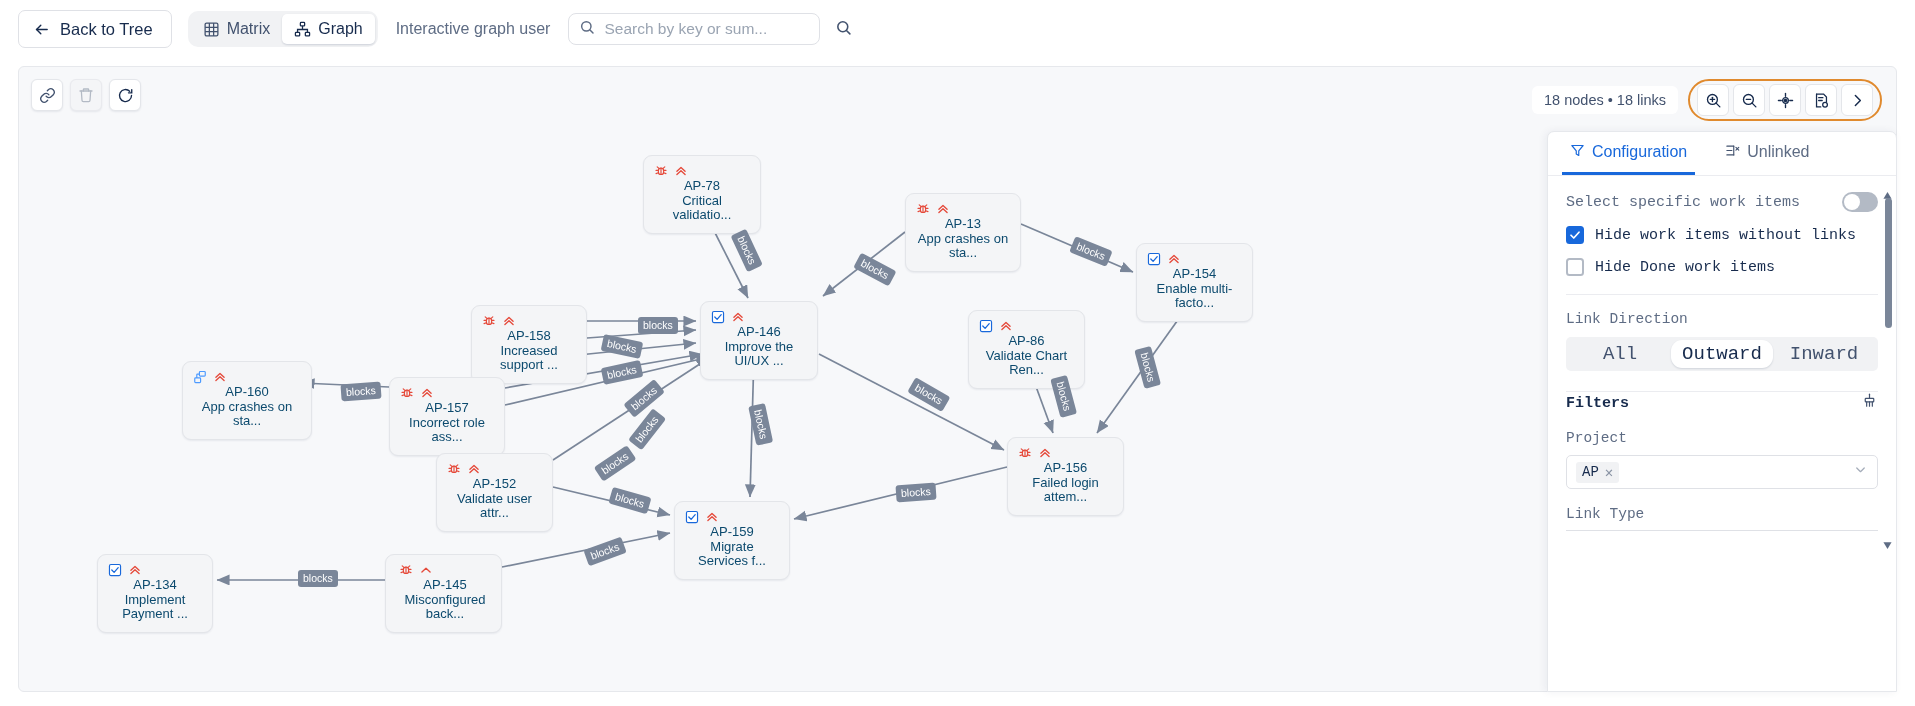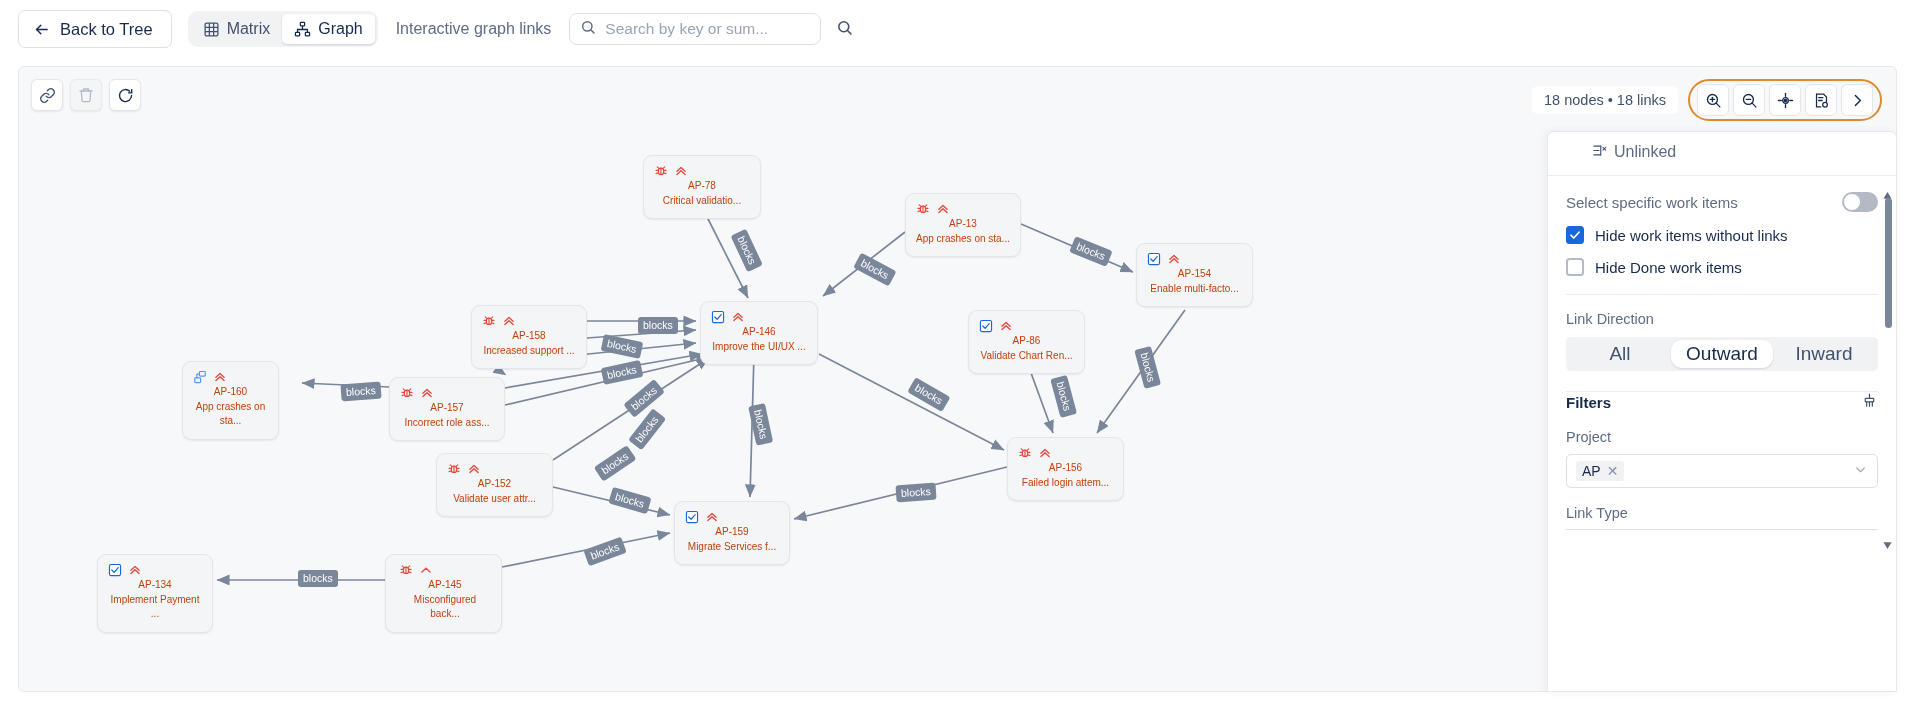--- a/index.html
+++ b/index.html
@@ -111,21 +111,21 @@
     background: #f4f5f7;
     border: 1px solid #e3e5e9;
     border-radius: 9px;
     box-shadow: 0 1px 2px rgba(9,30,66,.07);
     padding: 9px 10px 10px 10px;
     cursor: pointer; z-index: 3;
     display: flex; flex-direction: column;
   }
   .gnode .row-ic { display: flex; align-items: center; gap: 6px; height: 16px; }
   .gnode .ntext {
-    text-align: center; font-size: 10px; color: #c2410c;
+    text-align: center; font-size: 13px; color: #0c4a6e;
     line-height: 14.5px; margin-top: -2px;
   }
   .gnode .nkey { display: block; }
   .gnode .nsum { display: block; }
 
   
   .linklabel {
     position: absolute; z-index: 4;
     background: #7a8699; color: #ffffff;
     font-size: 10.5px; border-radius: 3px;
@@ -148,21 +148,21 @@
     border-bottom: 1px solid #ebecf0; padding: 0 14px; height: 44px;
   }
   .ptab {
     display: flex; align-items: center; gap: 7px;
     height: 43px; padding: 0 8px; font-size: 16px;
     color: #5e6c84; cursor: pointer; border-bottom: 3px solid transparent;
   }
   .ptab.active { color: #1868db; border-bottom-color: #1868db; font-weight: 400; }
   .ptab.second { margin-left: 22px; }
 
-  .panel-body { padding: 16px 18px 0 18px; position: relative; }
+  .panel-body { padding: 16px 18px 0 18px; position: relative; font-family: Liberation Mono, monospace; }
   .row-between { display: flex; align-items: center; justify-content: space-between; }
   .plabel { font-size: 15px; color: #5e6c84; }
   .ptitle { font-size: 15px; color: #172b4d; font-weight: bold; }
 
   .toggle {
     width: 36px; height: 20px; border-radius: 10px; background: #b3bac5;
     position: relative; cursor: pointer; flex: 0 0 auto;
   }
   .toggle .knob {
     position:absolute; top: 2px; left: 2px; width: 16px; height: 16px;
@@ -254,21 +254,21 @@
             <rect x="9" y="2" width="6" height="5" rx="1"></rect>
               <rect x="2" y="16" width="6" height="5" rx="1"></rect>
             <rect x="16" y="16" width="6" height="5" rx="1"></rect>
               <path d="M12 7v5M5 16v-4h14v4"></path>
           </svg>
         </span>
         <span>Graph</span>
       </button>
     </div>
 
-    <div class="view-label">Interactive graph links</div>
+    <div class="view-label">Interactive graph user</div>
 
     <div class="search-wrap">
       <span class="s-ic">
         <svg width="16" height="16" viewBox="0 0 24 24" fill="none" stroke="#5e6c84" stroke-width="2.2" stroke-linecap="round">
             <circle cx="11" cy="11" r="7"></circle>
             <line x1="16.5" y1="16.5" x2="21" y2="21"></line>
           </svg>
       </span>
       <input type="text" placeholder="Search by key or sum..." style="">
     </div>
@@ -505,21 +505,21 @@
             <span><svg width="14" height="14" viewBox="0 0 24 24" fill="none" stroke="#e5493a" stroke-width="2.3" stroke-linecap="round" stroke-linejoin="round">
                 <polyline points="5,12.5 12,6 19,12.5"></polyline>
                 <polyline points="5,18 12,11.5 19,18"></polyline>
               </svg></span>
           </div>
           <div class="ntext">
             <span class="nkey">AP-86</span>
             <span class="nsum">Validate Chart Ren...</span>
           </div>
         </div>
-        <div class="gnode" style="left: 163px; top: 294px; width: 97px; min-height: 48px;">
+        <div class="gnode" style="left: 163px; top: 294px; width: 130px; min-height: 48px;">
           <div class="row-ic">
             <span><svg width="14" height="14" viewBox="0 0 24 24" fill="none" stroke="#4c9aff" stroke-width="2">
                 <rect x="11" y="2.5" width="10" height="8" rx="1.5"></rect>
                 <rect x="3" y="13.5" width="10" height="8" rx="1.5"></rect>
                 <path d="M11 7H7.5a1 1 0 0 0-1 1v5.5"></path>
               </svg></span>
             <span><svg width="14" height="14" viewBox="0 0 24 24" fill="none" stroke="#e5493a" stroke-width="2.3" stroke-linecap="round" stroke-linejoin="round">
                 <polyline points="5,12.5 12,6 19,12.5"></polyline>
                 <polyline points="5,18 12,11.5 19,18"></polyline>
               </svg></span>
@@ -666,20 +666,28 @@
         <div class="linklabel" style="left: 877px; top: 417px; transform: rotate(-4deg);">blocks</div>
         <div class="linklabel" style="left: 279px; top: 503px; transform: rotate(0deg);">blocks</div>
         <div class="linklabel" style="left: 566px; top: 476px; transform: rotate(-20deg);">blocks</div>
       </div>
 
   </div>
 
   <div class="panel">
 
     <div class="panel-tabs">
+      <div class="ptab active">
+        <span>
+          <svg width="15" height="15" viewBox="0 0 24 24" fill="none" stroke="#1868db" stroke-width="1.9" stroke-linecap="round" stroke-linejoin="round">
+              <polygon points="3 4 21 4 14 12.5 14 20 10 17.5 10 12.5"></polygon>
+            </svg>
+        </span>
+        <span>Configuration</span>
+      </div>
       <div class="ptab second">
         <span>
           <svg width="15" height="15" viewBox="0 0 24 24" fill="none" stroke="#42526e" stroke-width="1.8" stroke-linecap="round">
               <line x1="3" y1="5" x2="14" y2="5"></line>
               <line x1="3" y1="12" x2="11" y2="12"></line>
                <line x1="3" y1="19" x2="14" y2="19"></line>
               <line x1="14" y1="5" x2="14" y2="19"></line>
                <line x1="17.5" y1="7" x2="22" y2="11.5"></line>
               <line x1="22" y1="7" x2="17.5" y2="11.5"></line>
             </svg>

